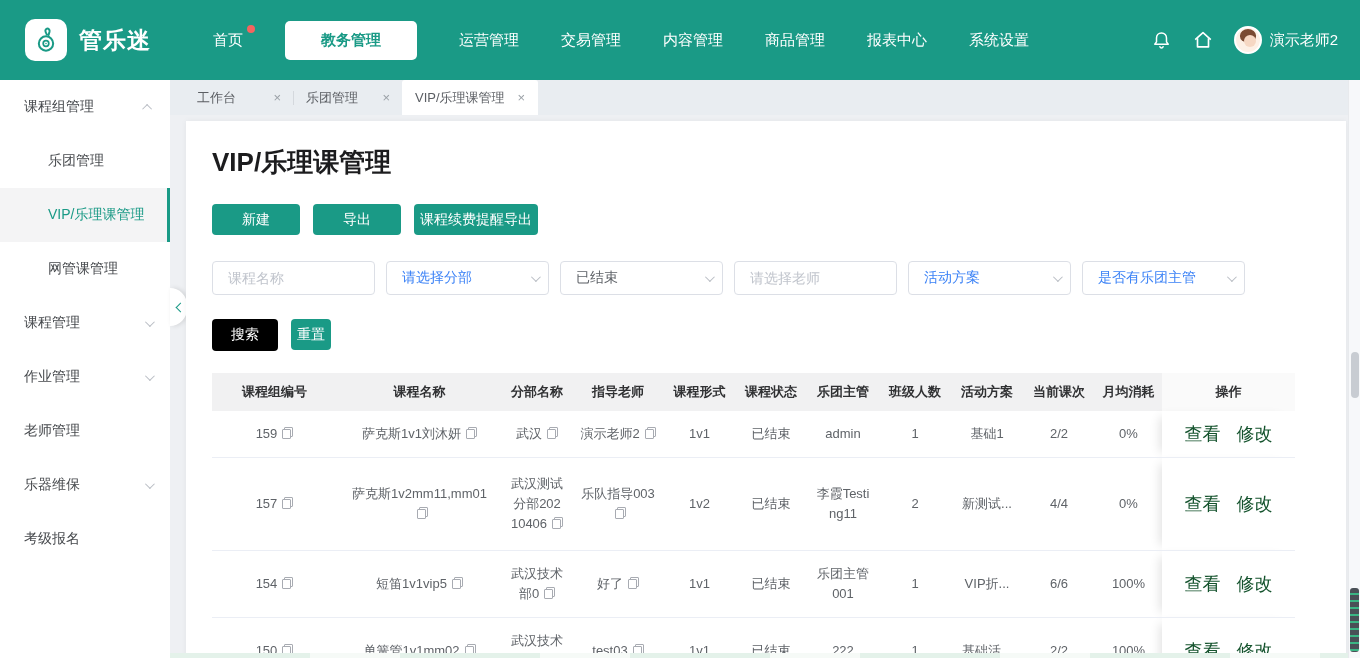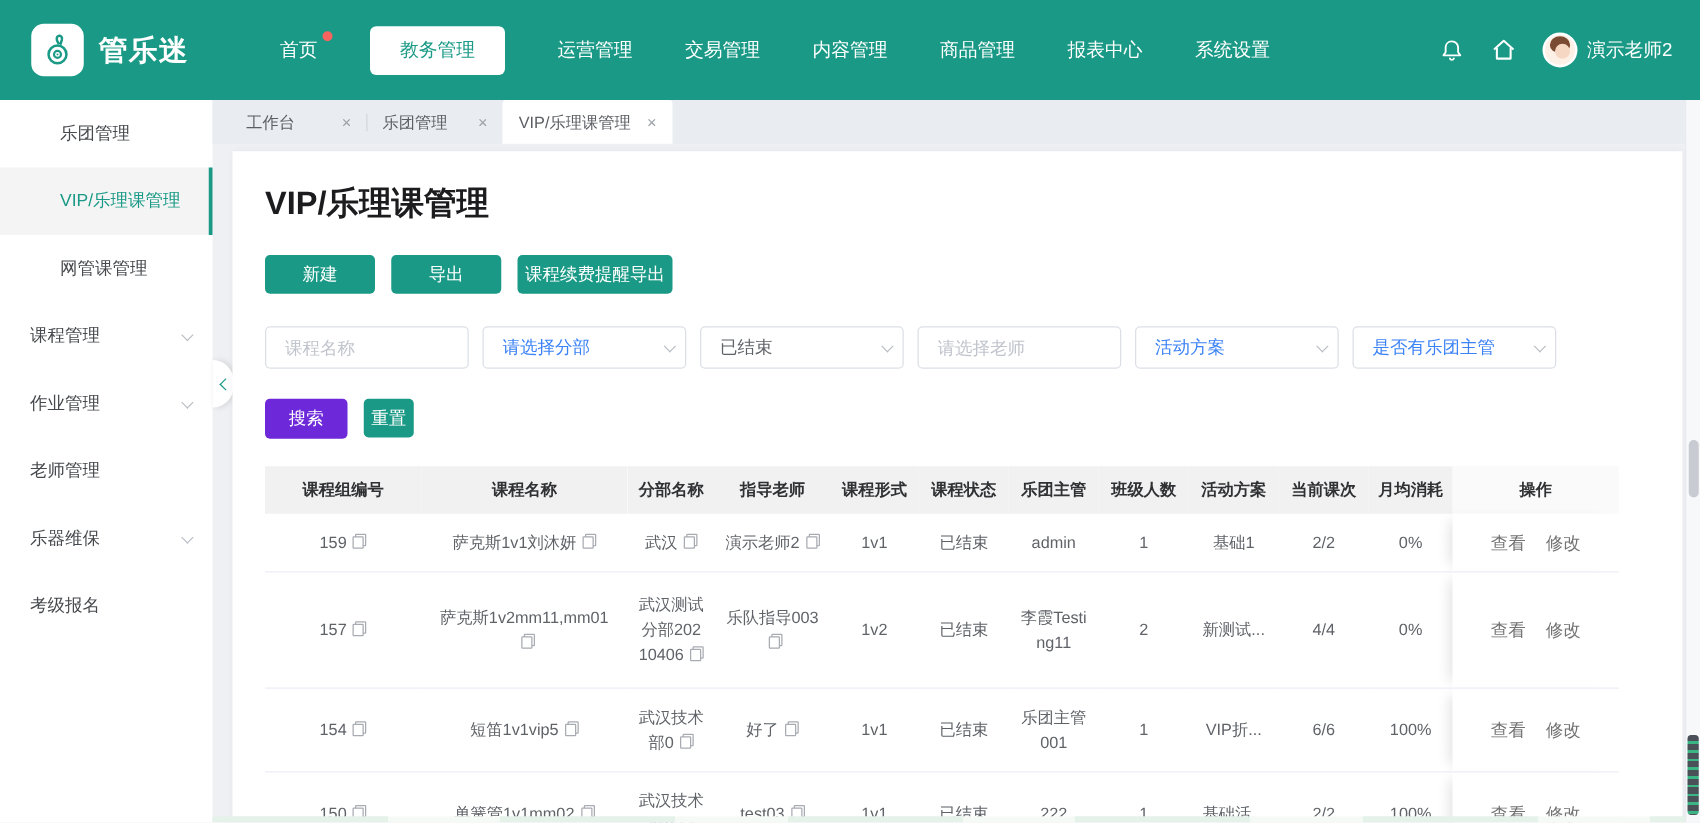--- a/index.html
+++ b/index.html
@@ -5,31 +5,31 @@
   * { margin:0; padding:0; box-sizing:border-box; }
   html,body { width:1360px; height:658px; overflow:hidden; }
   body {
     font-family:"Liberation Sans","DejaVu Sans",sans-serif;
     background:#eef0f3; position:relative; color:#333;
   }
 
   
   .header {
     position:absolute; top:0; left:0; right:0; height:80px;
-    background:#1a9a86; display:flex; align-items:center; padding:0 22px 0 25px;gap:11px;
+    background:#1a9a86; display:flex; align-items:center; padding:0 22px 0 25px;
   }
   .brand { display:flex; align-items:center; gap:12px; width:188px; flex:0 0 auto; }
   .logo-box {
     width:42px; height:42px; background:#fff; border-radius:10px;
     display:flex; align-items:center; justify-content:center;
   }
   .brand-name { color:#fff; font-size:23px; font-weight:bold; letter-spacing:1px; }
   .nav { display:flex; align-items:center; gap:42px; }
   .nav-item { color:#fff; font-size:15px; cursor:pointer; position:relative; white-space:nowrap; }
-  .nav-item.pill { background:#fff; color:#1a9a86; font-weight:normal; padding:10px 24px; border-radius:5px; }
+  .nav-item.pill { background:#fff; color:#1a9a86; font-weight:bold; padding:10px 36px; border-radius:5px; }
   .nav-badge { position:absolute; top:-6px; right:-12px; width:8px; height:8px; border-radius:50%; background:#f5645f; }
   .header-right { margin-left:auto; display:flex; align-items:center; gap:20px; }
   .hicon { display:flex; align-items:center; cursor:pointer; }
   .avatar {
     width:28px; height:28px; border-radius:50%; background:#fdf0e6;
     border:2px solid #fff; position:relative; overflow:hidden; flex:0 0 auto;
   }
   .avatar::before { content:""; position:absolute; top:1px; left:4px; right:4px; height:13px;
     border-radius:50% 50% 42% 42%; background:#7a4a32; }
   .avatar::after { content:""; position:absolute; top:7px; left:8px; width:12px; height:12px;
@@ -76,21 +76,21 @@
   }
   .page-title { font-size:26px; font-weight:800; color:#1c1c1e; }
 
   .action-row { margin-top:24px; display:flex; gap:13px; }
   .btn {
     border:none; border-radius:4px; font-size:14px; color:#fff; cursor:pointer;
     height:31px; padding:0 6px; font-family:inherit;
   }
   .btn.teal { background:#1a9a86; }
   .btn.wide { min-width:88px; }
-  .btn.pink { background:#6d28d9; padding:0 19px; height:32px; }
+  .btn.pink { background:#000000; padding:0 19px; height:32px; }
 
   .filter-row { margin-top:26px; display:flex; gap:11px; }
   .f-box {
     width:163px; height:34px; border:1px solid #dcdfe6; border-radius:4px; background:#fff;
     display:flex; align-items:center; padding:0 10px 0 15px; font-size:14px; cursor:pointer;
   }
   .f-box input {
     border:none; outline:none; width:100%; font-size:14px; font-family:inherit; background:transparent;
   }
   .f-box input::placeholder { color:#c0c4cc; }
@@ -109,21 +109,21 @@
   }
   td {
     font-size:13px; color:#5f6368; text-align:center; padding:13px 8px;
     border-bottom:1px solid #ebeef5; word-break:break-all; line-height:20px;
     vertical-align:middle;
     margin-top:32px;
   }
   th.op-col { background:#fafafa; box-shadow:-8px 0 10px -6px rgba(0,0,0,.12); }
   td.op-col { background:#fff; box-shadow:-8px 0 10px -6px rgba(0,0,0,.12); }
   .row-tall td { padding:16px 8px; }
-  .link { color:#737373; cursor:pointer; text-decoration:none; font-size:14px; }
+  .link { color:#14532d; cursor:pointer; text-decoration:none; font-size:18px; }
   .op-links { display:flex; gap:16px; justify-content:center; }
 
   .copy-icon { display:inline-block; width:11px; height:12px; position:relative;
     margin-left:5px; vertical-align:-1px; cursor:pointer; }
   .copy-icon::before { content:""; position:absolute; right:0; top:0; width:7px; height:8px;
     border:1px solid #a8abb2; border-radius:1px; background:#fff; }
   .copy-icon::after { content:""; position:absolute; left:0; bottom:0; width:7px; height:8px;
     border:1px solid #a8abb2; border-radius:1px; background:#fff; }
 
   
@@ -182,20 +182,24 @@
       </svg>
     </span>
     <span class="user">
       <span class="avatar"></span>
       <span class="user-name">演示老师2</span>
     </span>
   </div>
 </div>
 
 <div class="sidebar">
+  <div class="side-item">
+    <span>课程组管理</span>
+    <span class="chev up"></span>
+  </div>
   <div class="side-item sub">
     <span>乐团管理</span>
   </div>
   <div class="side-item sub active">
     <span>VIP/乐理课管理</span>
   </div>
   <div class="side-item sub">
     <span>网管课管理</span>
   </div>
   <div class="side-item">

